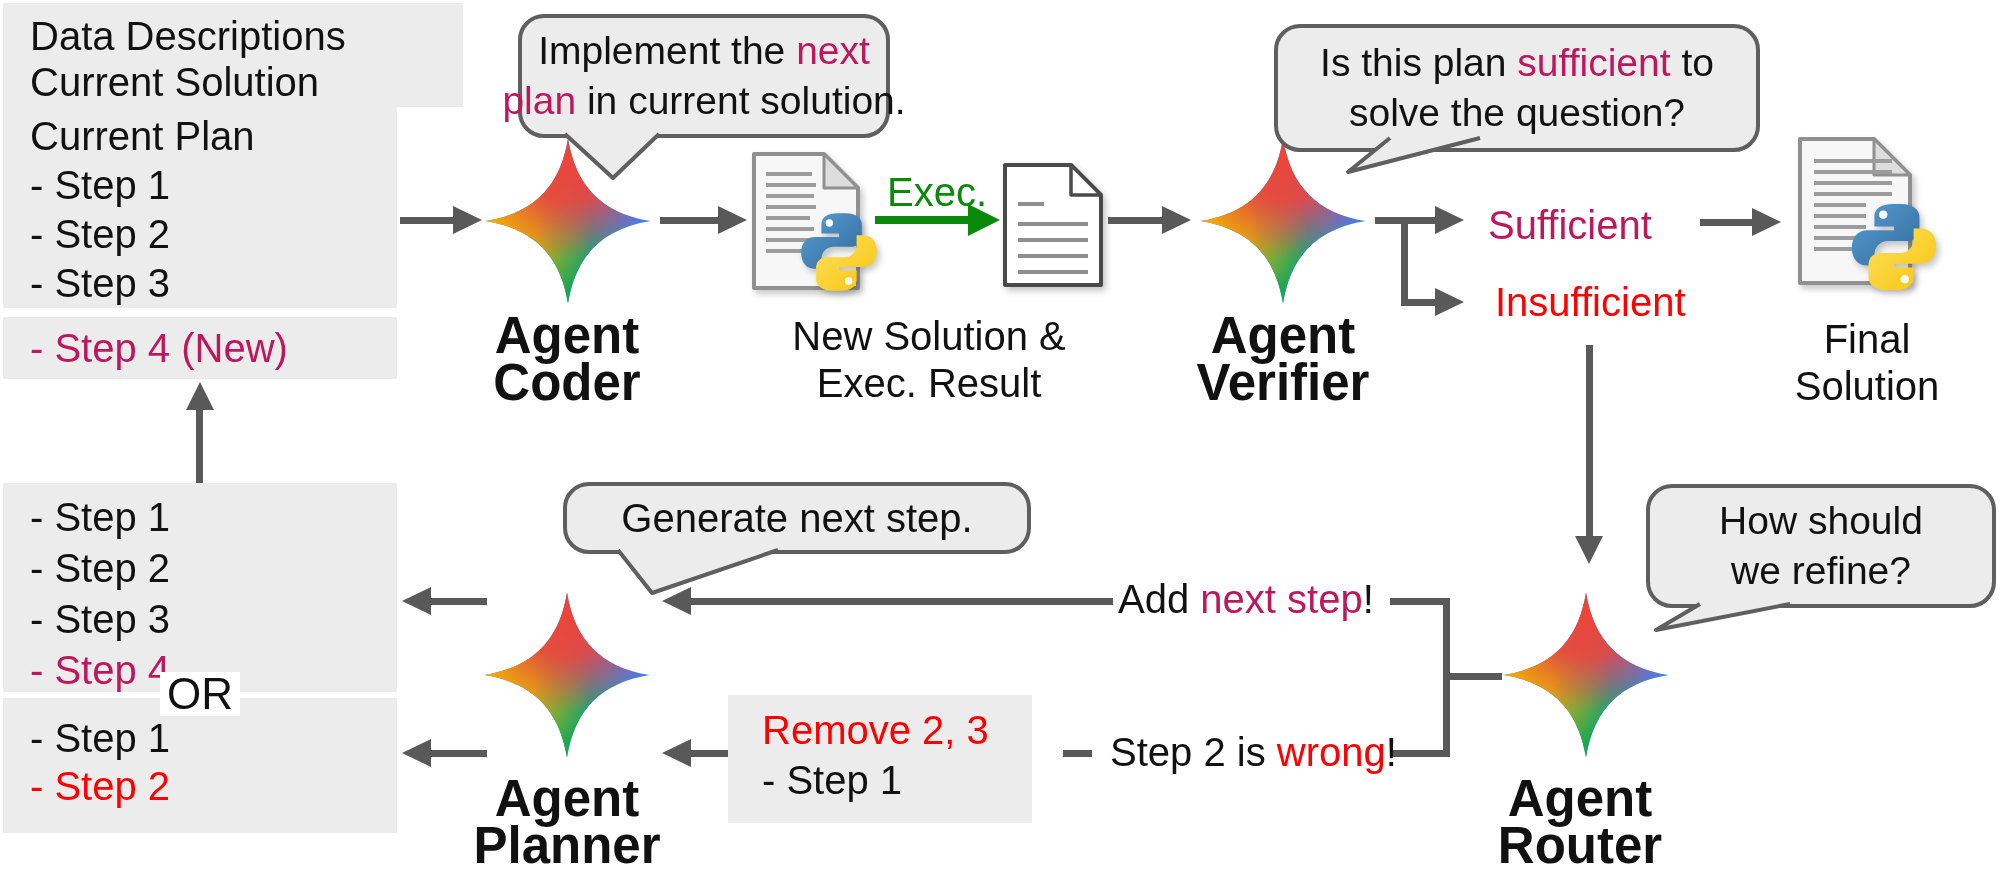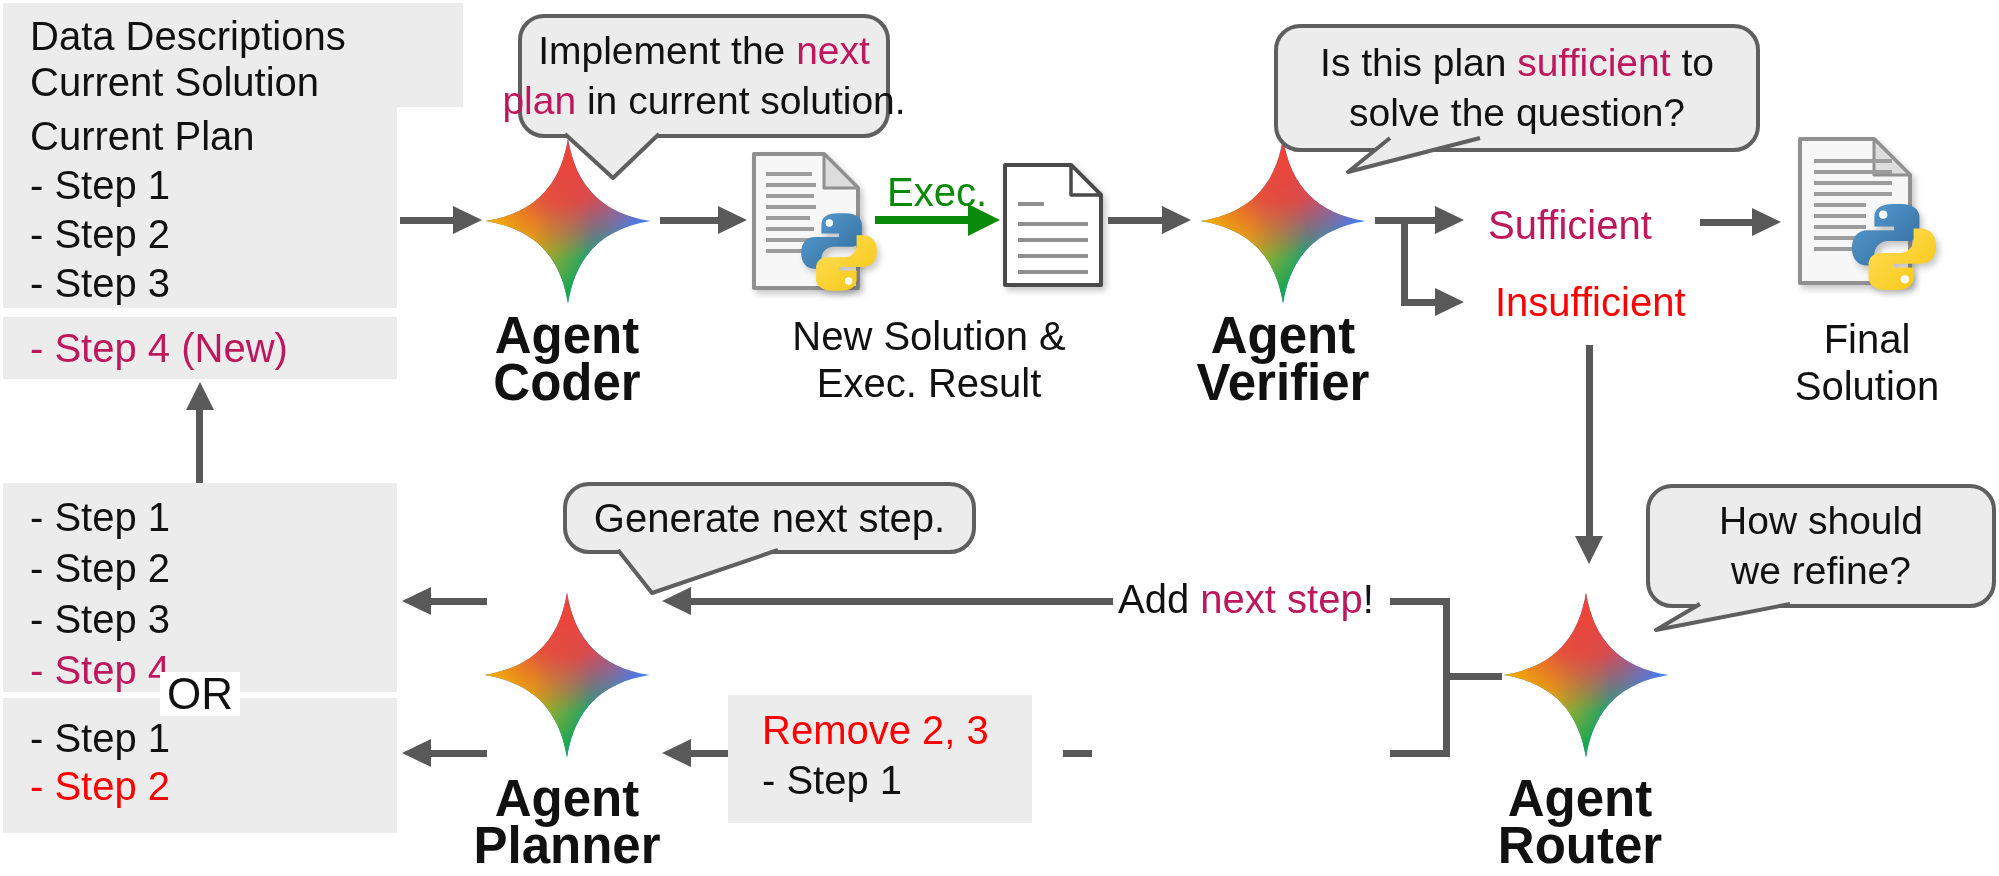--- a/index.html
+++ b/index.html
@@ -253,38 +253,39 @@
 
   <div class="sh" style="left:1450px;top:673px;width:52px;height:7px;"></div>
   <div class="sh" style="left:1443px;top:598px;width:7px;height:159px;"></div>
   <div class="sh" style="left:1390px;top:598px;width:58px;height:7px;"></div>
   <div class="sh" style="left:1390px;top:750px;width:60px;height:7px;"></div>
 
   <div class="msg" style="left:1118px;top:577px;"><span>Add </span><span class="blue">next step</span><span>!</span></div>
   <div class="sh" style="left:690px;top:598px;width:423px;height:7px;"></div>
   <div class="hl" style="left:662px;top:587px;"></div>
 
+  <div class="msg" style="left:1110px;top:730px;"><span>Step 2 is </span><span class="red">wrong</span><span>!</span></div>
   <div class="sh" style="left:1063px;top:750px;width:29px;height:7px;"></div>
 
   <div class="gbox" style="left:728px;top:695px;width:304px;height:118px;padding-top:10px;line-height:50px;">
     <div class="ln red" style="padding-left:34px;">Remove 2, 3</div>
     <div class="ln" style="padding-left:34px;">- Step 1</div>
   </div>
   <div class="sh" style="left:690px;top:750px;width:38px;height:7px;"></div>
   <div class="hl" style="left:662px;top:739px;"></div>
 
   <svg class="star" style="left:481px;top:589px;" width="172" height="172" viewBox="-100 -100 200 200">
       <use href="#gstar"></use>
     </svg>
   <div class="agent-label" style="left:457px;top:775px;">
     <div>Agent</div>
     <div>Planner</div>
   </div>
 
-  <div class="bubble" style="left:563px;top:482px;width:413px;height:72px;">
+  <div class="bubble" style="left:563px;top:482px;width:468px;height:72px;">
     <div class="ln" style="font-size:40px;">Generate next step.</div>
   </div>
   <svg class="tail" style="left:600px;top:546px;" width="190" height="52">
     <path d="M18 4 L52 47 L178 4" fill="#ececec" stroke="#5f5f5f" stroke-width="4" stroke-linejoin="round"></path>
   </svg>
 
   <div class="sh" style="left:430px;top:598px;width:57px;height:7px;"></div>
   <div class="hl" style="left:402px;top:587px;"></div>
   <div class="sh" style="left:430px;top:750px;width:57px;height:7px;"></div>
   <div class="hl" style="left:402px;top:739px;"></div>

